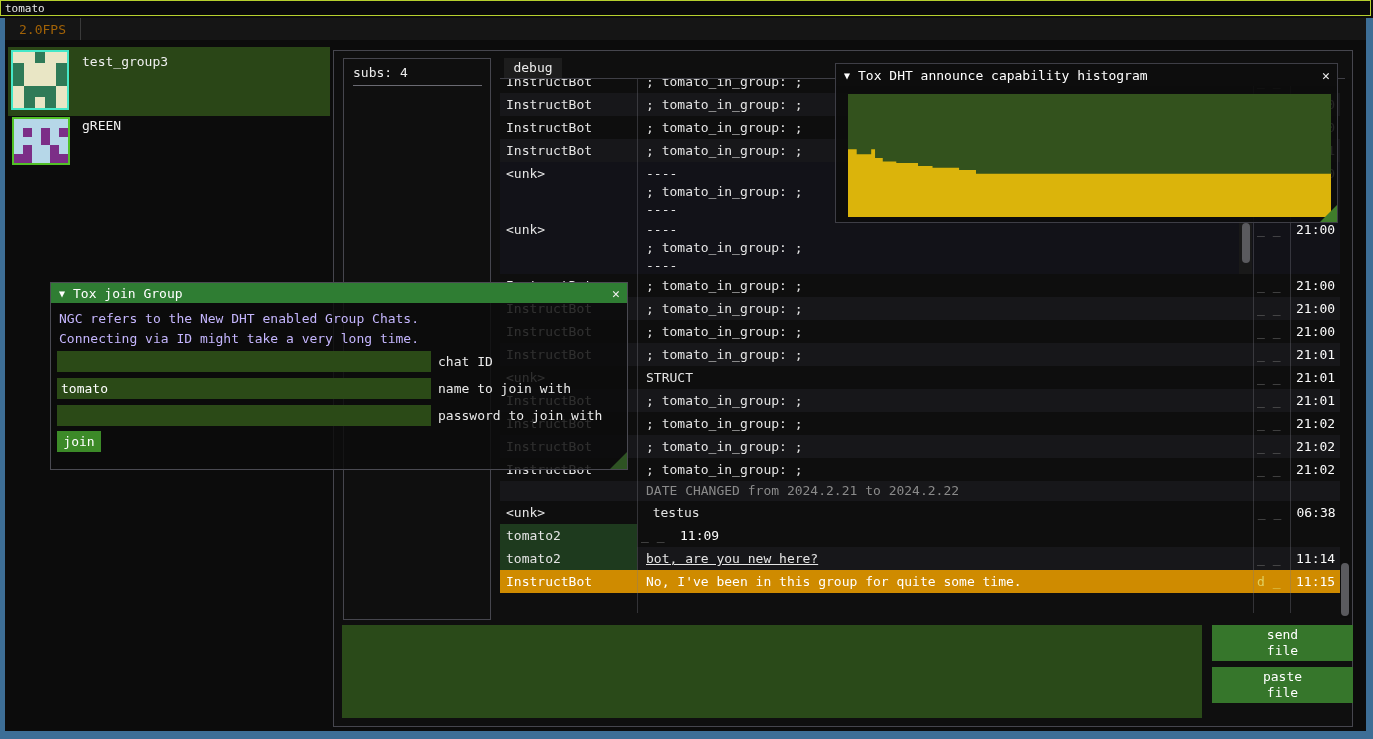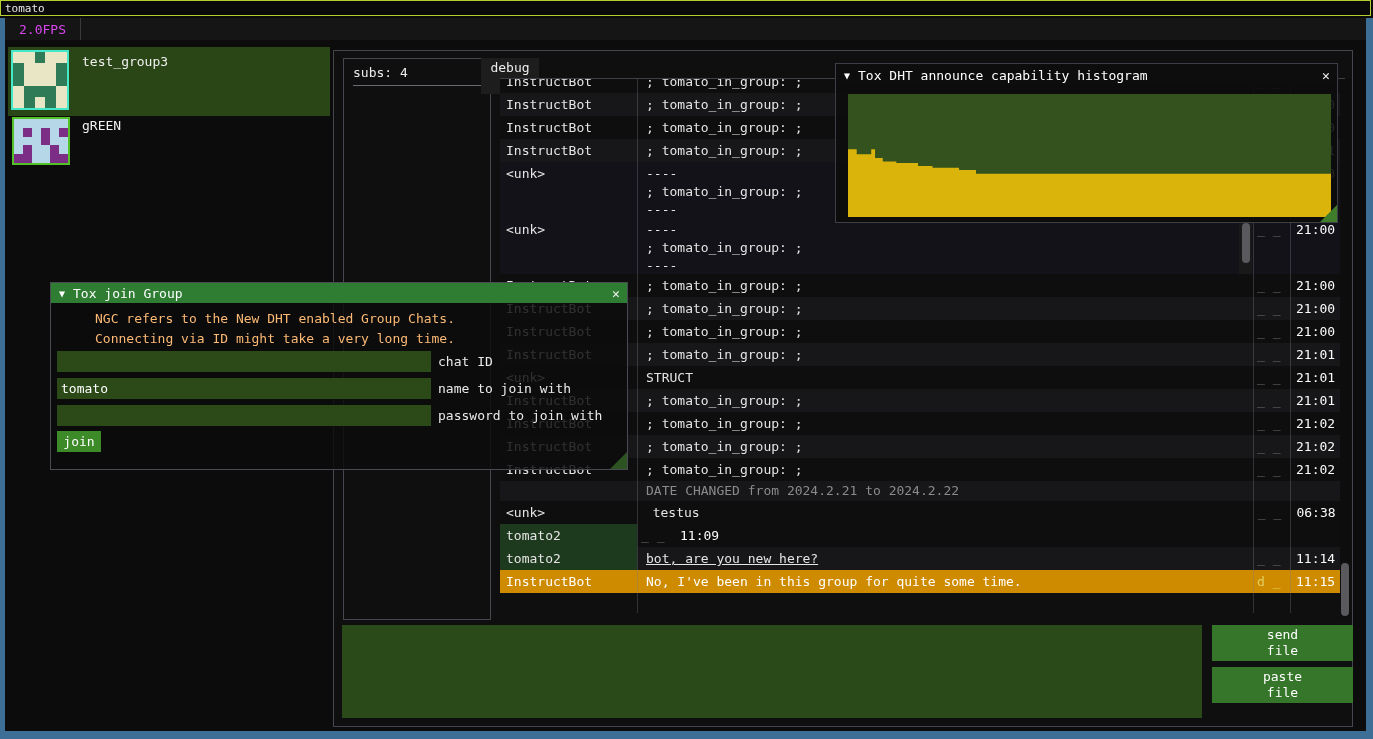--- a/index.html
+++ b/index.html
@@ -4,21 +4,21 @@
 <style>
   html,body{margin:0;padding:0;background:#000;}
   #screen{position:relative;width:1373px;height:739px;background:#0c0c0c;overflow:hidden;
           font-family:"DejaVu Sans Mono",monospace;font-size:13px;color:#e4e4e4;}
   .abs{position:absolute;}
   
   .titlebar{left:0;top:0;width:1371px;height:16px;background:#0a0a0a;border:1px solid #b6cf2e;
             line-height:16px;font-size:11px;padding-left:4px;box-sizing:border-box;color:#e8e8e8;}
   .edge{background:#3d6e96;}
   .menubar{left:5px;top:18px;width:1361px;height:22px;background:#151515;display:flex;align-items:stretch;}
-  .menu-item{padding:0 14px;display:flex;align-items:center;color:#d946ef;}
+  .menu-item{padding:0 14px;display:flex;align-items:center;color:#a16207;}
   .menu-sep{width:1px;background:#3a3a3a;}
   .group-label{color:#f0f0f0;}
   .avatar{box-sizing:border-box;display:grid;}
   .avatar .cell{width:100%;height:100%;}
   
   .panel-border{border:1px solid #46464e;box-sizing:border-box;background:#0f0f0f;}
   .subs-header{color:#ececec;}
   .subs-sep{height:1px;background:#6a6a72;}
   .subs-member{height:20px;line-height:20px;color:#e8e8e8;}
   
@@ -43,21 +43,21 @@
   .colsep{width:1px;background:rgba(120,120,132,0.35);}
   .scroll-track{background:#0d0d0d;}
   .scroll-thumb{background:#5a5a5e;border-radius:4px;}
   
   .fwin{box-sizing:border-box;border:1px solid #4a4a52;}
   .fwin-title{height:20px;display:flex;align-items:center;color:#fff;}
   .fwin-arrow{width:22px;text-align:center;font-size:10px;}
   .fwin-close{margin-left:auto;width:22px;text-align:center;color:#f0f0f0;font-size:13px;}
   .grip{width:0;height:0;border-left:17px solid transparent;position:absolute;right:0;bottom:0;}
   
-  .jdesc{color:#fdba74;height:20px;line-height:20px;margin-left:36px;}
+  .jdesc{color:#c4b5fd;height:20px;line-height:20px;}
   .jinput{background:#2b4a17;height:21px;box-sizing:border-box;border:none;color:#fff;
           font-family:"DejaVu Sans Mono",monospace;font-size:13px;padding:0 4px;line-height:21px;}
   .jlabel{color:#eaeaea;height:21px;line-height:21px;white-space:nowrap;}
   .jbtn{background:#3c8a28;color:#fff;text-align:center;line-height:21px;}
   
   textarea.chat-input{background:#2a4a19;border:none;resize:none;outline:none;color:#fff;
           font-family:"DejaVu Sans Mono",monospace;font-size:13px;padding:4px;box-sizing:border-box;}
   .filebtn{background:#36762b;color:#fff;display:flex;flex-direction:column;align-items:center;
            justify-content:center;line-height:16px;}
 </style>
@@ -145,21 +145,21 @@
       <div class="abs group-label" style="left: 82px; top: 118px;">gREEN</div>
     </div>
 
   <div class="abs panel-border" style="left:333px;top:50px;width:1020px;height:677px;"></div>
 
   <div class="abs panel-border" style="left:343px;top:58px;width:148px;height:562px;">
     <div class="subs-header" style="margin:6px 0 0 9px;">subs: 4</div>
     <div class="subs-sep" style="margin:5px 8px 4px 9px;"></div>
   </div>
 
-  <div class="abs tab" style="left:481px;top:58px;width:58px;height:36px;">debug</div>
+  <div class="abs tab" style="left:504px;top:58px;width:58px;height:36px;">debug</div>
   <div class="abs tabline" style="left:500px;top:78px;width:845px;"></div>
 
   <div id="chat-rows" class="abs rows" style="height:534px;">
       <div class="row even clip" style="height: 14px;">
         <div class="name" style="line-height: 23px;">InstructBot</div>
         <div class="msg" style="line-height: 23px;">; tomato_in_group: ;</div>
         <div class="ind" style="line-height: 23px;">_ _</div>
         <div class="time" style="line-height: 23px;">20:40</div>
       </div>
       <div class="row odd" style="height: 23px;">

